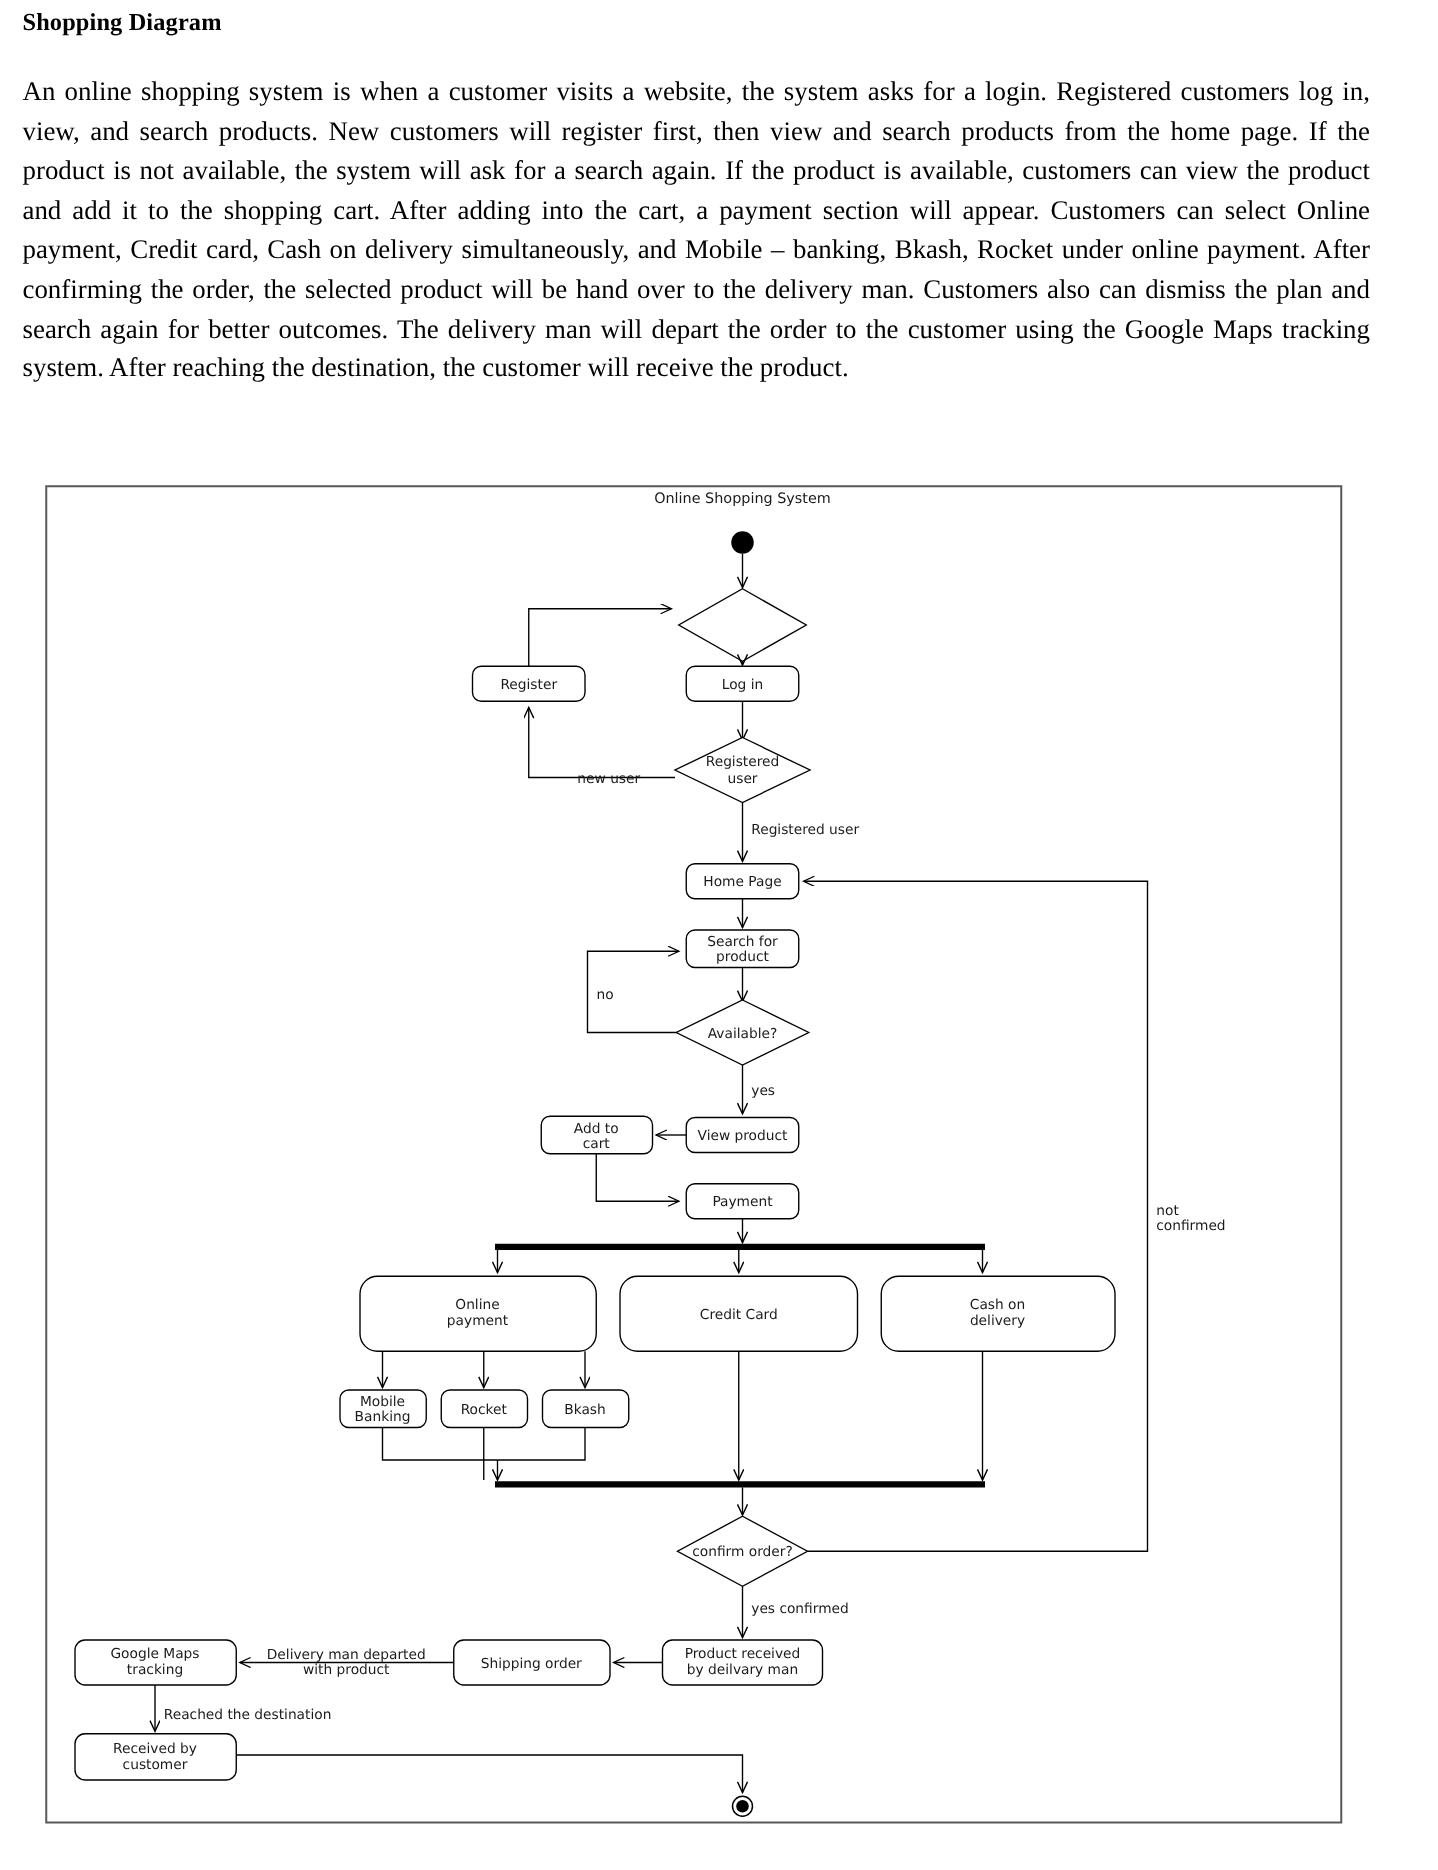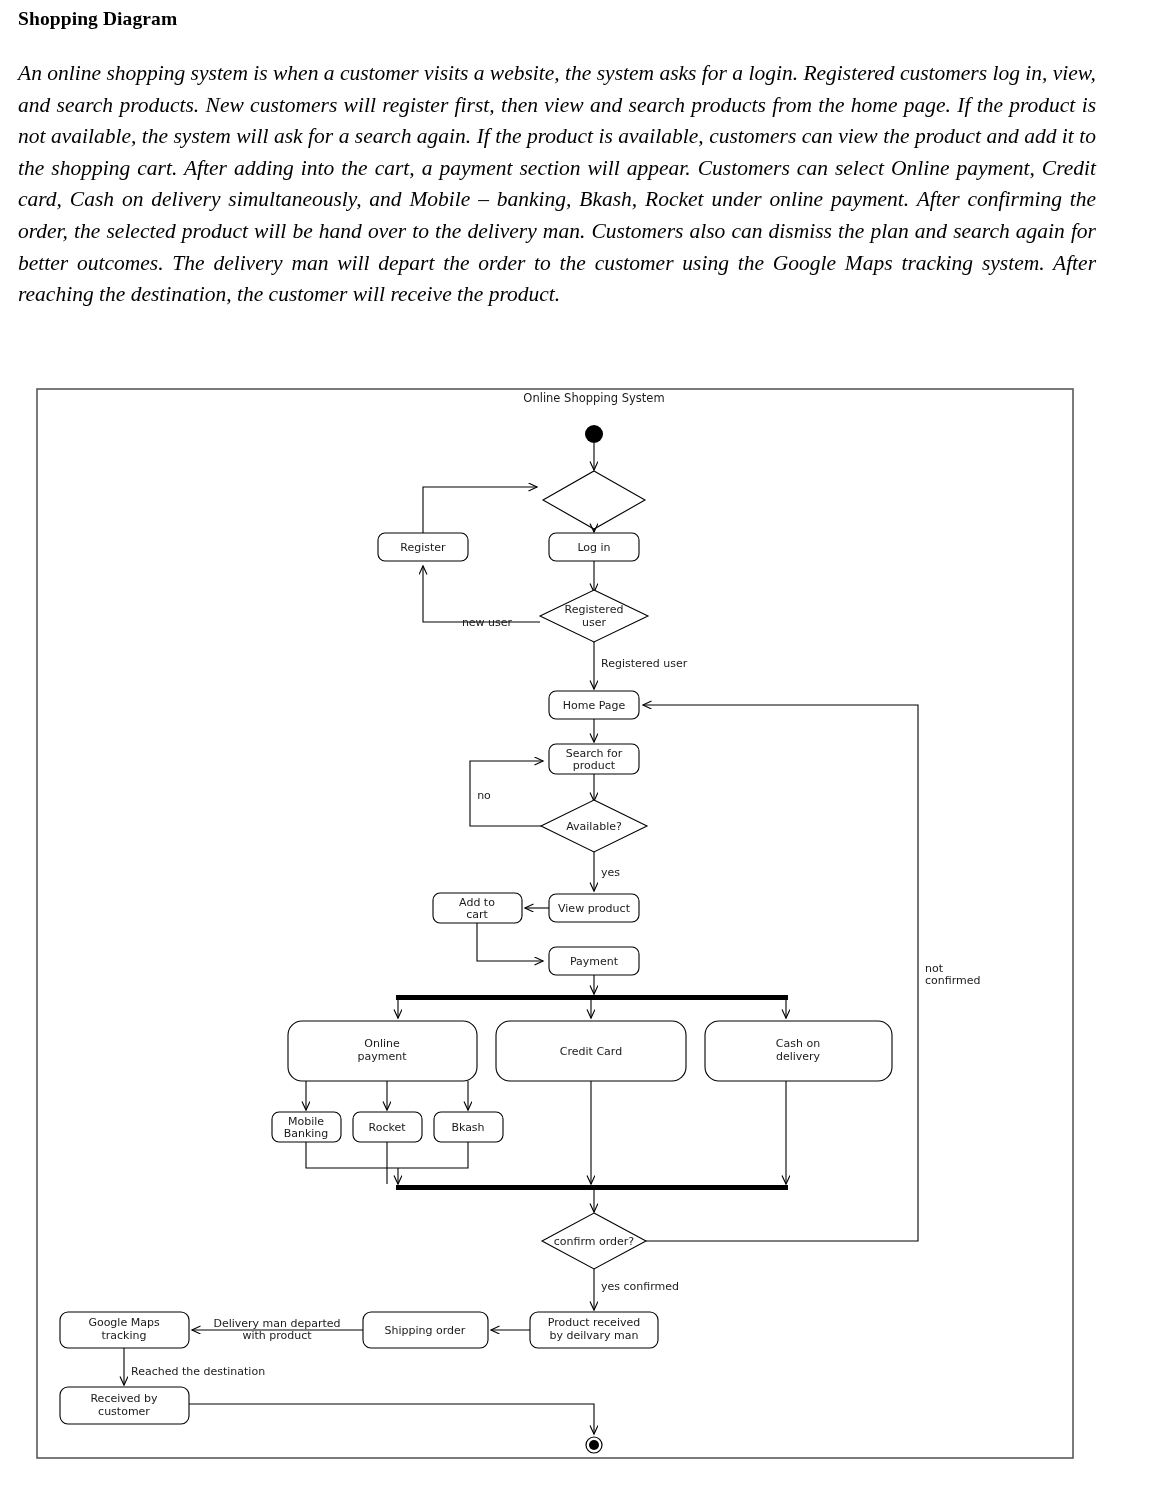--- a/index.html
+++ b/index.html
@@ -36,21 +36,20 @@
     position: absolute;
     left: 18px;
     top: 58px;
     width: 1078px;
     font-family: "Liberation Serif", "DejaVu Serif", serif;
     font-size: 21.5px;
     line-height: 31.6px;
     text-align: justify;
     text-justify: inter-word;
     hyphens: none;
-    font-style: italic;
   }
   #diagram-wrap {
     position: absolute;
     left: 0;
     top: 0;
     width: 1064px;
     height: 1496px;
     pointer-events: none;
   }
   svg#activity-diagram {

